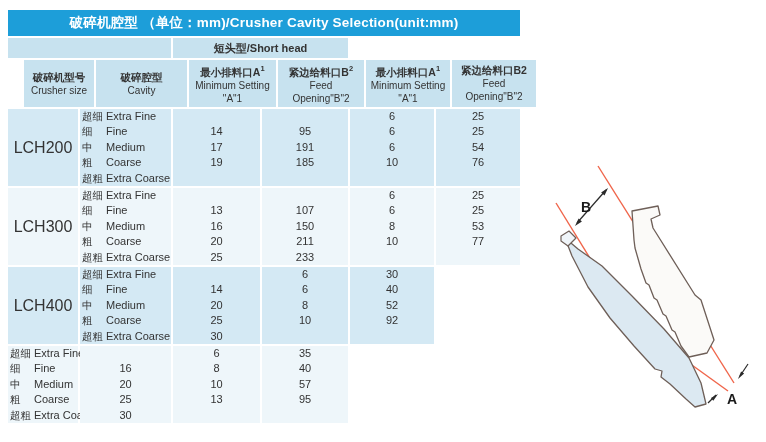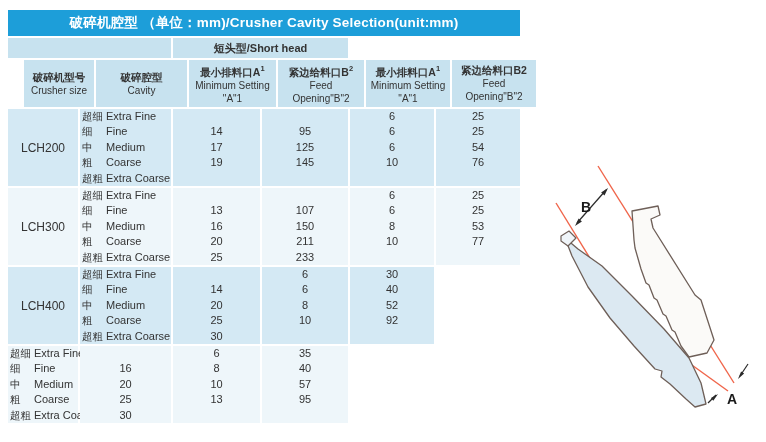--- a/index.html
+++ b/index.html
@@ -18,21 +18,21 @@
          text-align:center;font-size:10px;line-height:13px;color:#333;}
   .hcell .zh{font-weight:bold;font-size:10.5px;}
   .hcell sup{font-size:7.5px;}
   .hcell sup:empty{display:none;}
   .hcell .en:empty{display:none;}
   
   .block{margin-top:2px;}
   .block .bcol{min-height:77px;}
   .block.blue .bcol{background:#d4e9f4;}
   .block.light .bcol{background:#eef6fa;}
-  .size-col{display:flex;align-items:center;justify-content:center;font-size:12px;}
+  .size-col{display:flex;align-items:center;justify-content:center;font-size:16px;}
   .cav-row{height:15.4px;line-height:15.4px;font-size:11px;padding-left:2px;white-space:nowrap;}
   .cav-zh{display:inline-block;width:24px;font-size:10.5px;}
   .num-row{height:15.4px;line-height:15.4px;font-size:11px;text-align:center;}
   
   .diagram{position:absolute;left:548px;top:150px;width:218px;height:292px;}
   .diagram text{font-family:"Liberation Sans","DejaVu Sans",sans-serif;font-weight:bold;
                 font-size:14px;fill:#1a1a1a;}
 </style>
 </head>
 <body>
@@ -96,22 +96,22 @@
           <div class="bcol num-col">
             <div class="num-row"></div>
             <div class="num-row">14</div>
             <div class="num-row">17</div>
             <div class="num-row">19</div>
             <div class="num-row"></div>
           </div>
           <div class="bcol num-col">
             <div class="num-row"></div>
             <div class="num-row">95</div>
-            <div class="num-row">125</div>
-            <div class="num-row">145</div>
+            <div class="num-row">191</div>
+            <div class="num-row">185</div>
             <div class="num-row"></div>
           </div>
           <div class="bcol num-col">
             <div class="num-row">6</div>
             <div class="num-row">6</div>
             <div class="num-row">6</div>
             <div class="num-row">10</div>
             <div class="num-row"></div>
           </div>
           <div class="bcol num-col">

